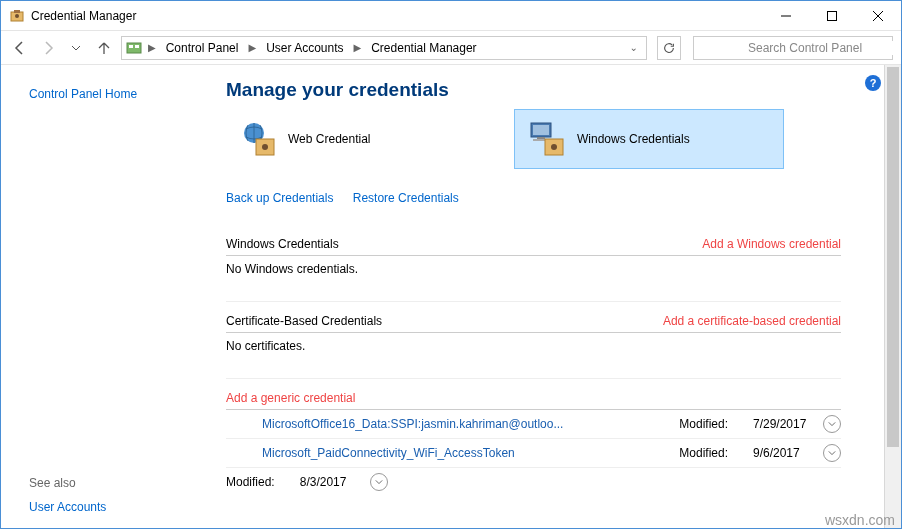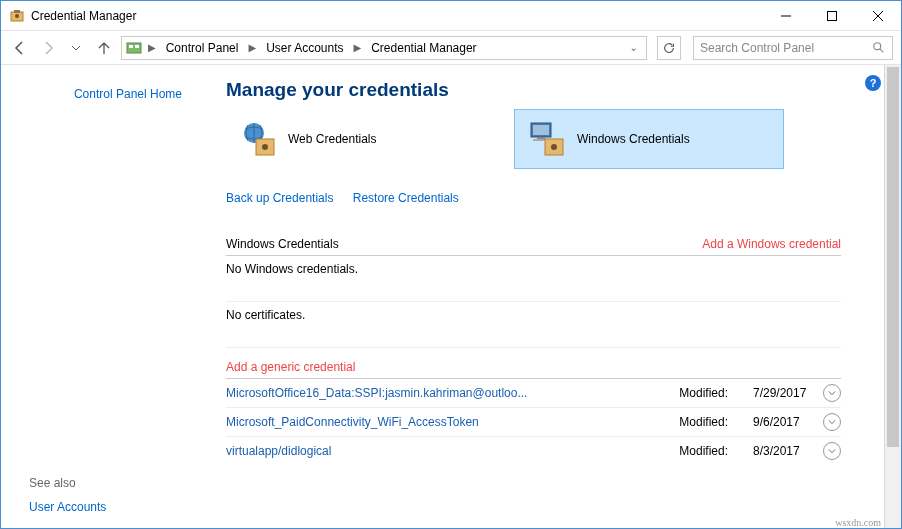--- a/index.html
+++ b/index.html
@@ -18,27 +18,27 @@
 .navbtn { width: 22px; height: 22px; display:flex; align-items:center; justify-content:center; color:#666; }
 .navbtn.disabled { opacity: .4; }
 .address { flex: 1; display: flex; align-items: center; height: 24px; border: 1px solid #ccc; padding: 0 4px; gap: 4px; }
 .address .foldericon { width: 16px; height: 16px; }
 .address .crumb { padding: 0 4px; }
 .address .sep { color: #666; padding: 0 2px; font-size: 10px; }
 .address .spacer { flex: 1; }
 .dropdown-crumb { color:#666; font-size:10px; padding:0 4px;}
 .refresh { width: 24px; height: 24px; display:flex;align-items:center;justify-content:center; border:1px solid #ccc; margin-left:4px;}
 .searchbox { width: 200px; height: 24px; border: 1px solid #ccc; margin-left: 6px; display:flex;align-items:center; padding:0 6px; color:#888; }
-.searchbox input { border:none; outline:none; flex:1; font-size:12px; color:#0f766e; }
+.searchbox input { border:none; outline:none; flex:1; font-size:12px; color:#0f766e;margin-left:48px; }
 .searchbox input::placeholder{color:#888;}
 
 
 .body { display: flex; height: calc(100% - 64px); position: relative; }
 .sidebar { width: 195px; padding: 22px 14px 14px 28px; display:flex; flex-direction:column; }
-.sidebar .home { color: #0066cc; font-size: 12px; text-align: right; }
+.sidebar .home { color: #0066cc; font-size: 12px; }
 .sidebar .spacer { flex: 1; }
 .sidebar .seealso-label { color: #666; margin-bottom: 10px; }
 .sidebar .seealso-link { color: #0066cc; }
 
 .main { flex: 1; padding: 14px 60px 14px 30px; overflow-y: auto; position:relative;}
 .help-icon { position:absolute; right:20px; top:10px; width:16px;height:16px; background:#1e6fd6; border-radius:50%; color:#fff; font-size:11px; font-weight:bold; display:flex;align-items:center;justify-content:center;}
 .main h1 { font-size: 19px; font-weight: 700; color: #003a7a; margin-bottom: 8px; }
 .main .desc { margin-bottom: 22px; }
 
 .cred-types { display: flex; gap: 18px; margin-bottom: 22px; }
@@ -50,28 +50,28 @@
 .actions { margin-bottom: 28px; }
 .actions a { color: #0066cc; margin-right: 16px; text-decoration:none;}
 
 .section-head { display:flex; align-items:center; border-bottom:1px solid #ccc; padding: 4px 0; margin-top:8px;}
 .section-head .stitle { flex:1; }
 .section-head .addlink { color:#ef4444; text-decoration:none; }
 .empty { padding: 6px 0 25px 0; border-bottom:1px solid #eee;}
 
 .cred-row { display:flex; align-items:center; padding:5px 0; border-top:1px solid #eee; }
 .cred-row:first-of-type{border-top:none;}
-.cred-row .cname { flex:1; color:#1a5fb0; overflow:hidden; text-overflow:ellipsis; white-space:nowrap; padding-right:4px;}
+.cred-row .cname { flex:1; color:#1a5fb0; overflow:hidden; text-overflow:ellipsis; white-space:nowrap; padding-right:4px;margin-left:36px;}
 .cred-row .modlabel { color:#000; margin-right:8px;}
 .cred-row .moddate { width:64px;margin-left:17px; }
 .cred-row .expand { width:18px;height:18px; border:1px solid #999; border-radius:50%; margin-left:6px; display:flex;align-items:center;justify-content:center; color:#666;font-size:9px;}
 
 .scrollbar-track{ position:absolute; right:0; top:64px; bottom:0; width:17px; background:#f0f0f0; border-left:1px solid #d8d8d8;}
 .scrollbar-thumb{ position:absolute; left:2px; right:2px; top:2px; height:380px; background:#c8c8c8;}
-.footer-brand{position:absolute; right:20px; bottom:0; font-size:10px; color:#999;font-family:Liberation Serif, serif;}
+.footer-brand{position:absolute; right:6px; bottom:0; font-size:14px; color:#999;}
 
 
 svg { display:block; }
 </style>
 </head>
 <body>
 
 <div class="titlebar">
   <span class="appicon">
     <svg viewBox="0 0 16 16">
@@ -170,21 +170,21 @@
     <div class="cred-types">
       <div class="cred-type">
         <span class="ticon">
           <svg viewBox="0 0 40 40">
               <circle cx="16" cy="14" r="10" fill="#4a90d0"></circle>
               <path d="M8 10 Q16 6 24 10 M8 18 Q16 22 24 18 M16 4 L16 24 M10 6 Q6 14 10 22 M22 6 Q26 14 22 22" stroke="#2a6090" fill="none" stroke-width="0.8"></path>
               <rect x="18" y="20" width="18" height="16" fill="#e6b96a" stroke="#b08030"></rect>
               <circle cx="27" cy="28" r="3" fill="#705030"></circle>
             </svg>
         </span>
-        <span class="label">Web Credentials</span>
+        <span class="label">Web Credential</span>
       </div>
       <div class="cred-type selected">
         <span class="ticon">
           <svg viewBox="0 0 40 40">
               <rect x="4" y="4" width="20" height="14" fill="#4a7ab0" stroke="#2a5080"></rect>
               <rect x="6" y="6" width="16" height="10" fill="#a0c0e0"></rect>
               <rect x="10" y="18" width="8" height="2" fill="#888"></rect>
               <rect x="6" y="20" width="16" height="2" fill="#aaa"></rect>
               <rect x="18" y="20" width="18" height="16" fill="#e6b96a" stroke="#b08030"></rect>
               <circle cx="27" cy="28" r="3" fill="#705030"></circle>
@@ -198,20 +198,24 @@
       <a>Back up Credentials</a>
       <a>Restore Credentials</a>
     </div>
 
     <div class="section-head">
       <span class="stitle">Windows Credentials</span>
       <a class="addlink">Add a Windows credential</a>
     </div>
     <div class="empty">No Windows credentials.</div>
 
+    <div class="section-head">
+      <span class="stitle">Certificate-Based Credentials</span>
+      <a class="addlink">Add a certificate-based credential</a>
+    </div>
     <div class="empty">No certificates.</div>
 
     <div class="section-head">
       <a class="addlink">Add a generic credential</a>
     </div>
     <div id="generic-rows">
         <div class="cred-row">
           <span class="cname">MicrosoftOffice16_Data:SSPI:jasmin.kahriman@outloo...</span>
           <span class="modlabel">Modified:</span>
           <span class="moddate">7/29/2017</span>
@@ -225,21 +229,20 @@
           <span class="cname">Microsoft_PaidConnectivity_WiFi_AccessToken</span>
           <span class="modlabel">Modified:</span>
           <span class="moddate">9/6/2017</span>
           <span class="expand">
             <svg width="8" height="8" viewBox="0 0 10 10">
               <path d="M1 3 L5 7 L9 3" fill="none" stroke="#666" stroke-width="1.2"></path>
             </svg>
           </span>
         </div>
         <div class="cred-row">
-          <span class="cname">virtualapp/didlogical</span>
           <span class="modlabel">Modified:</span>
           <span class="moddate">8/3/2017</span>
           <span class="expand">
             <svg width="8" height="8" viewBox="0 0 10 10">
               <path d="M1 3 L5 7 L9 3" fill="none" stroke="#666" stroke-width="1.2"></path>
             </svg>
           </span>
         </div>
       </div>
   </div>

